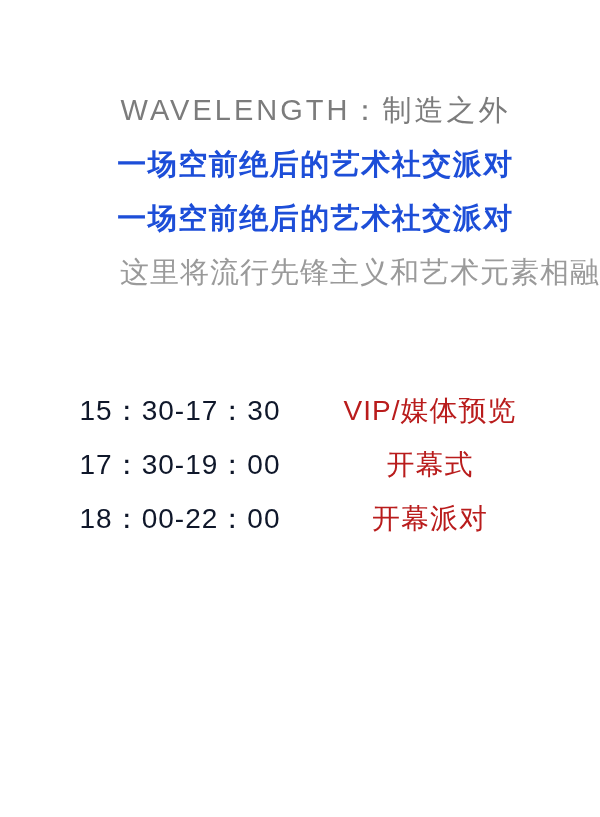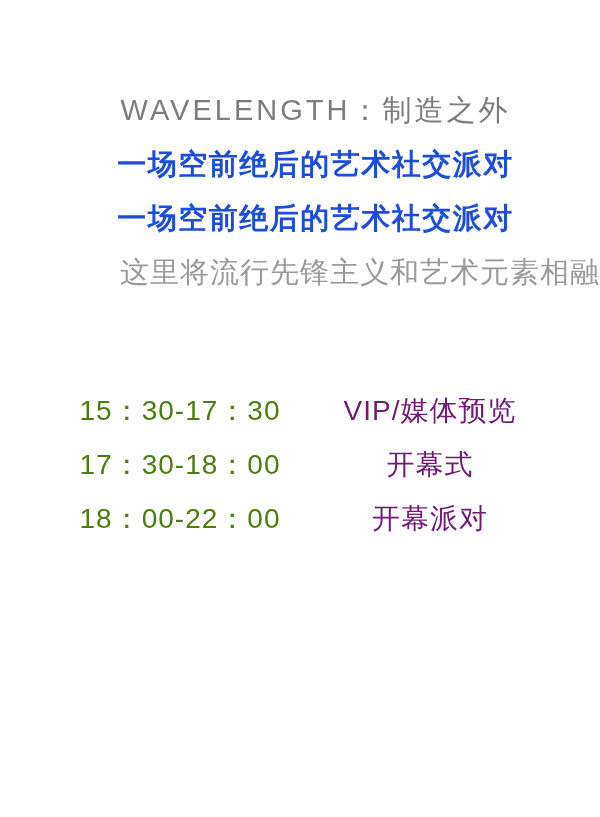--- a/index.html
+++ b/index.html
@@ -58,29 +58,29 @@
     margin: 11px auto 0 auto;
   }
   .schedule-row {
     display: flex;
     line-height: 54px;
   }
   .schedule-time {
     width: 52%;
     text-align: center;
     font-size: 28px;
-    color: #4d7c0f;
+    color: #0f172a;
     letter-spacing: 1px;
     white-space: nowrap;
   }
   .schedule-event {
     width: 48%;
     text-align: center;
     font-size: 28px;
-    color: #701a75;
+    color: #b91c1c;
     letter-spacing: 1px;
     white-space: nowrap;
   }
 </style>
 </head>
 <body>
 
 <div class="poster">
 
   <div class="line title">WAVELENGTH：制造之外</div>
@@ -97,21 +97,21 @@
 
 
   <div class="schedule">
 
     <div class="schedule-row">
       <div class="schedule-time">15：30-17：30</div>
       <div class="schedule-event">VIP/媒体预览</div>
     </div>
 
     <div class="schedule-row">
-      <div class="schedule-time">17：30-18：00</div>
+      <div class="schedule-time">17：30-19：00</div>
       <div class="schedule-event">开幕式</div>
     </div>
 
     <div class="schedule-row">
       <div class="schedule-time">18：00-22：00</div>
       <div class="schedule-event">开幕派对</div>
     </div>
 
   </div>
 

